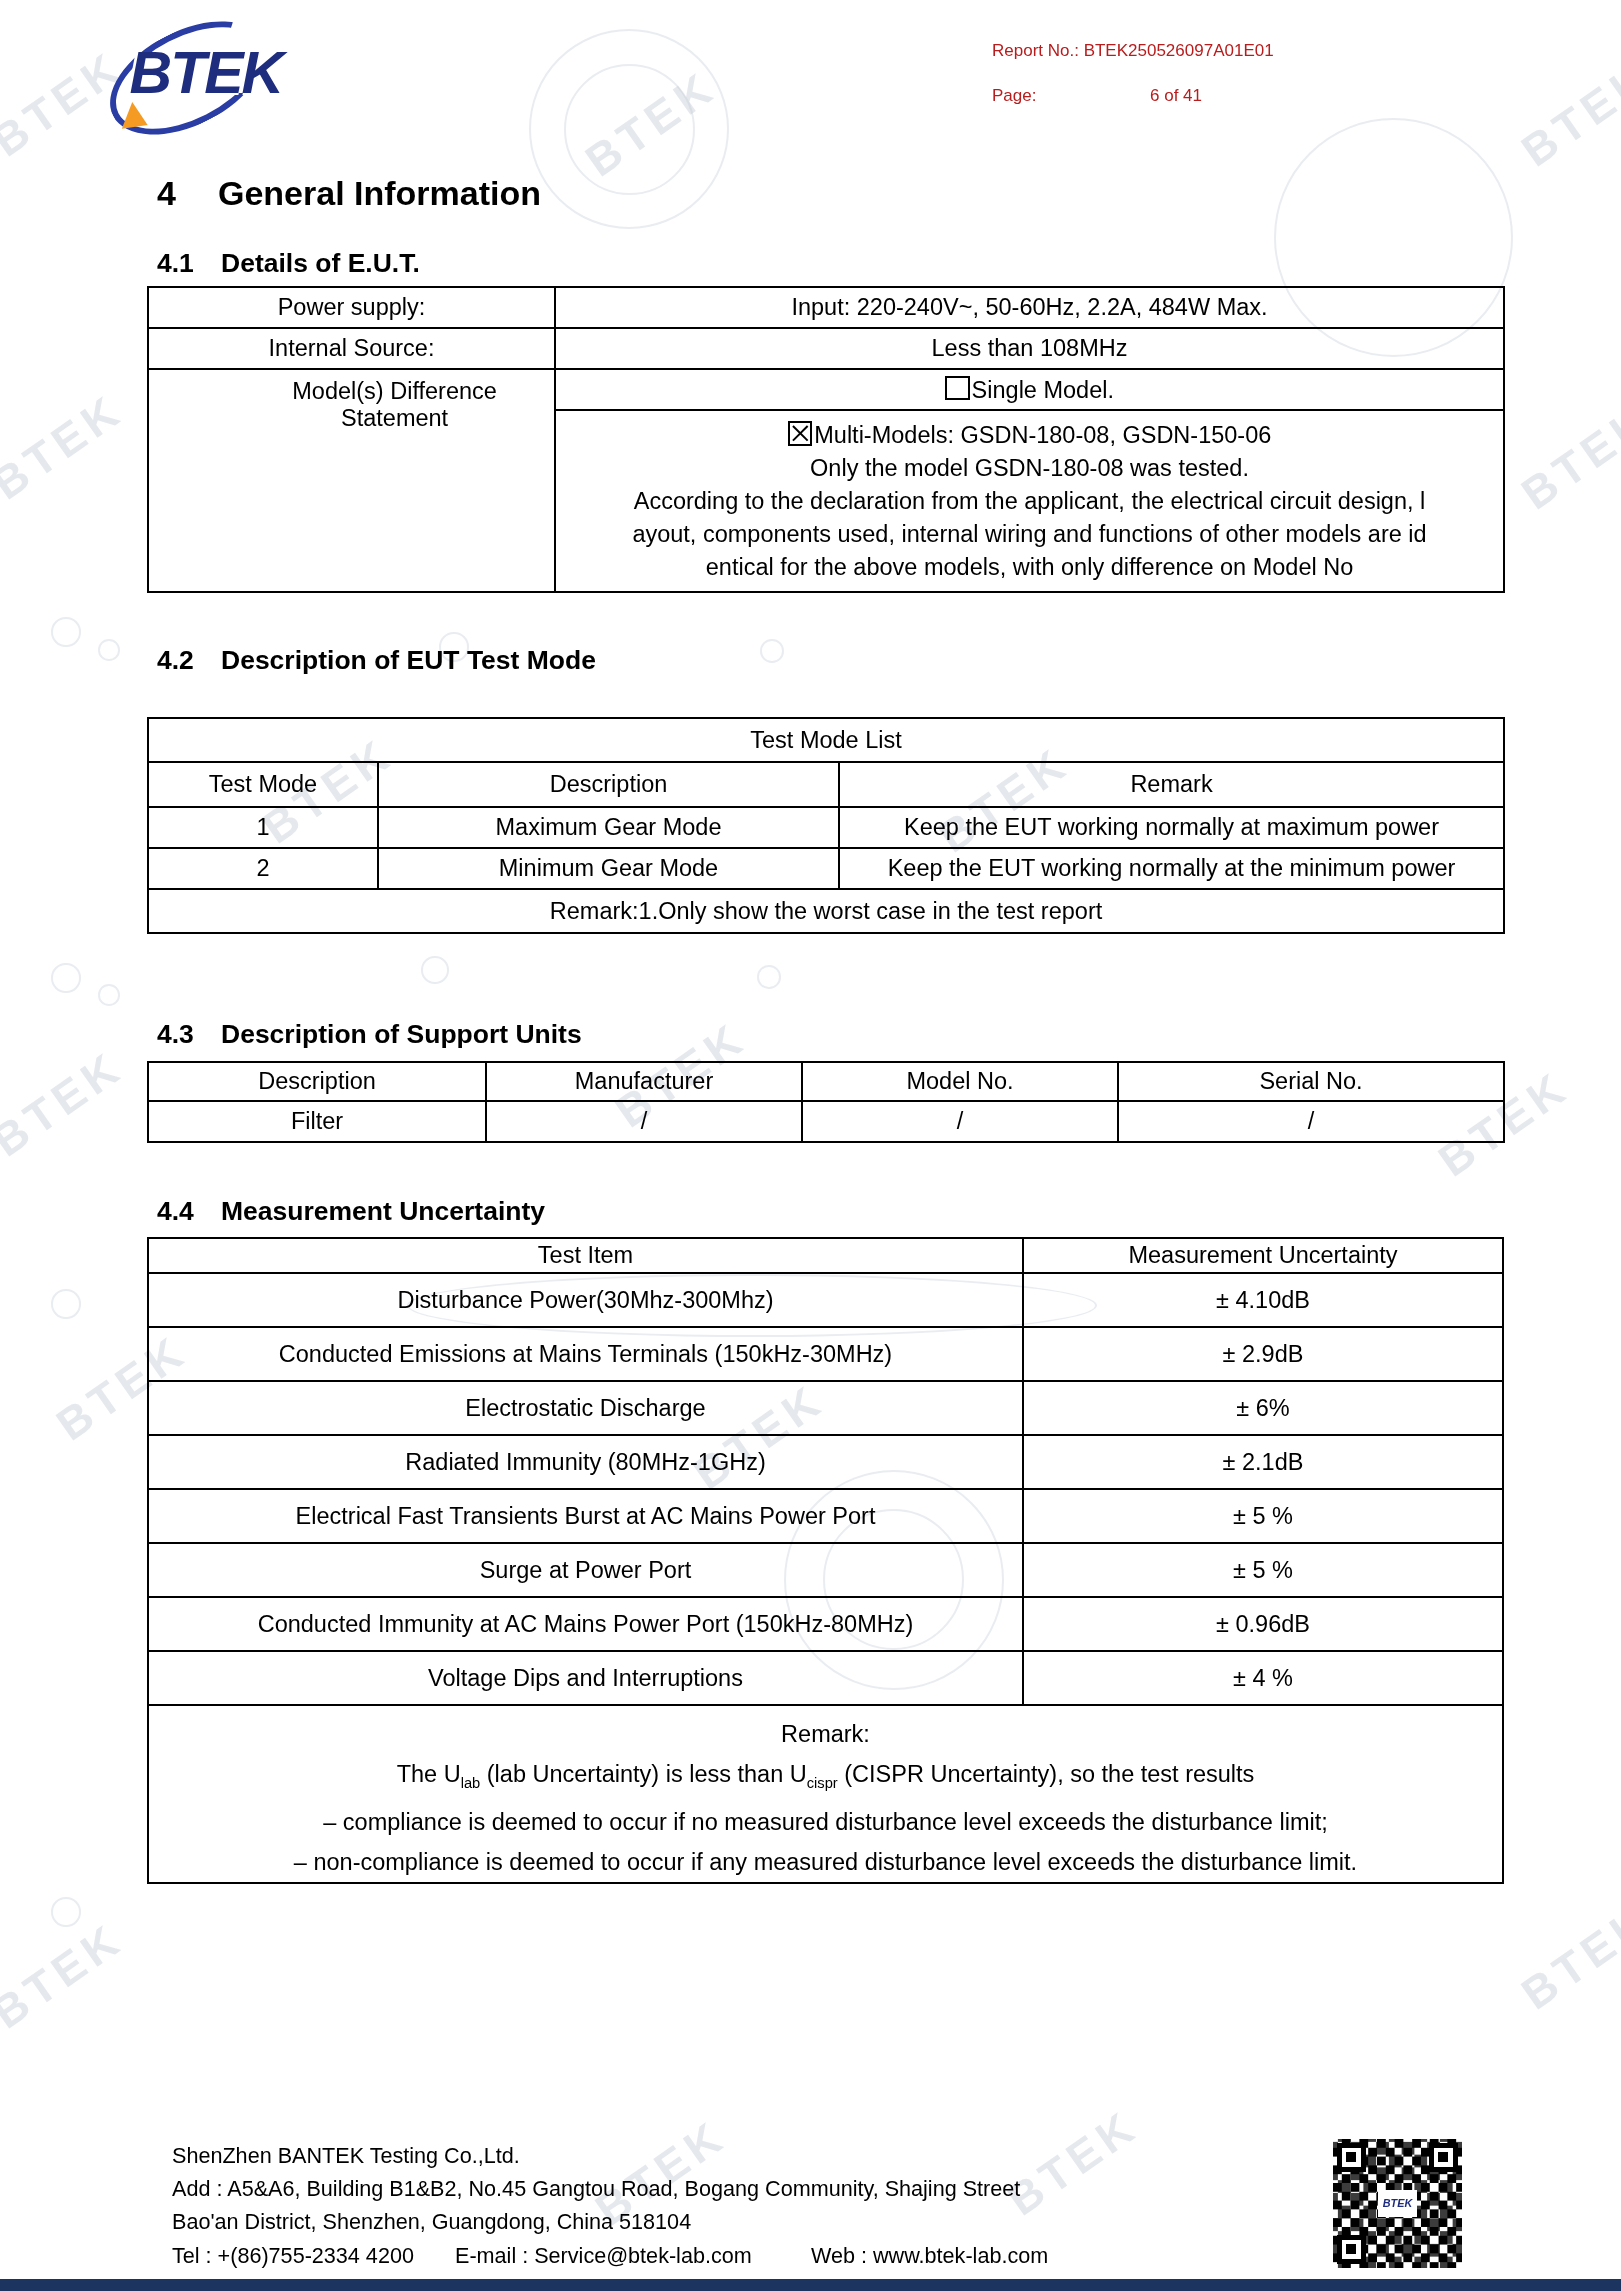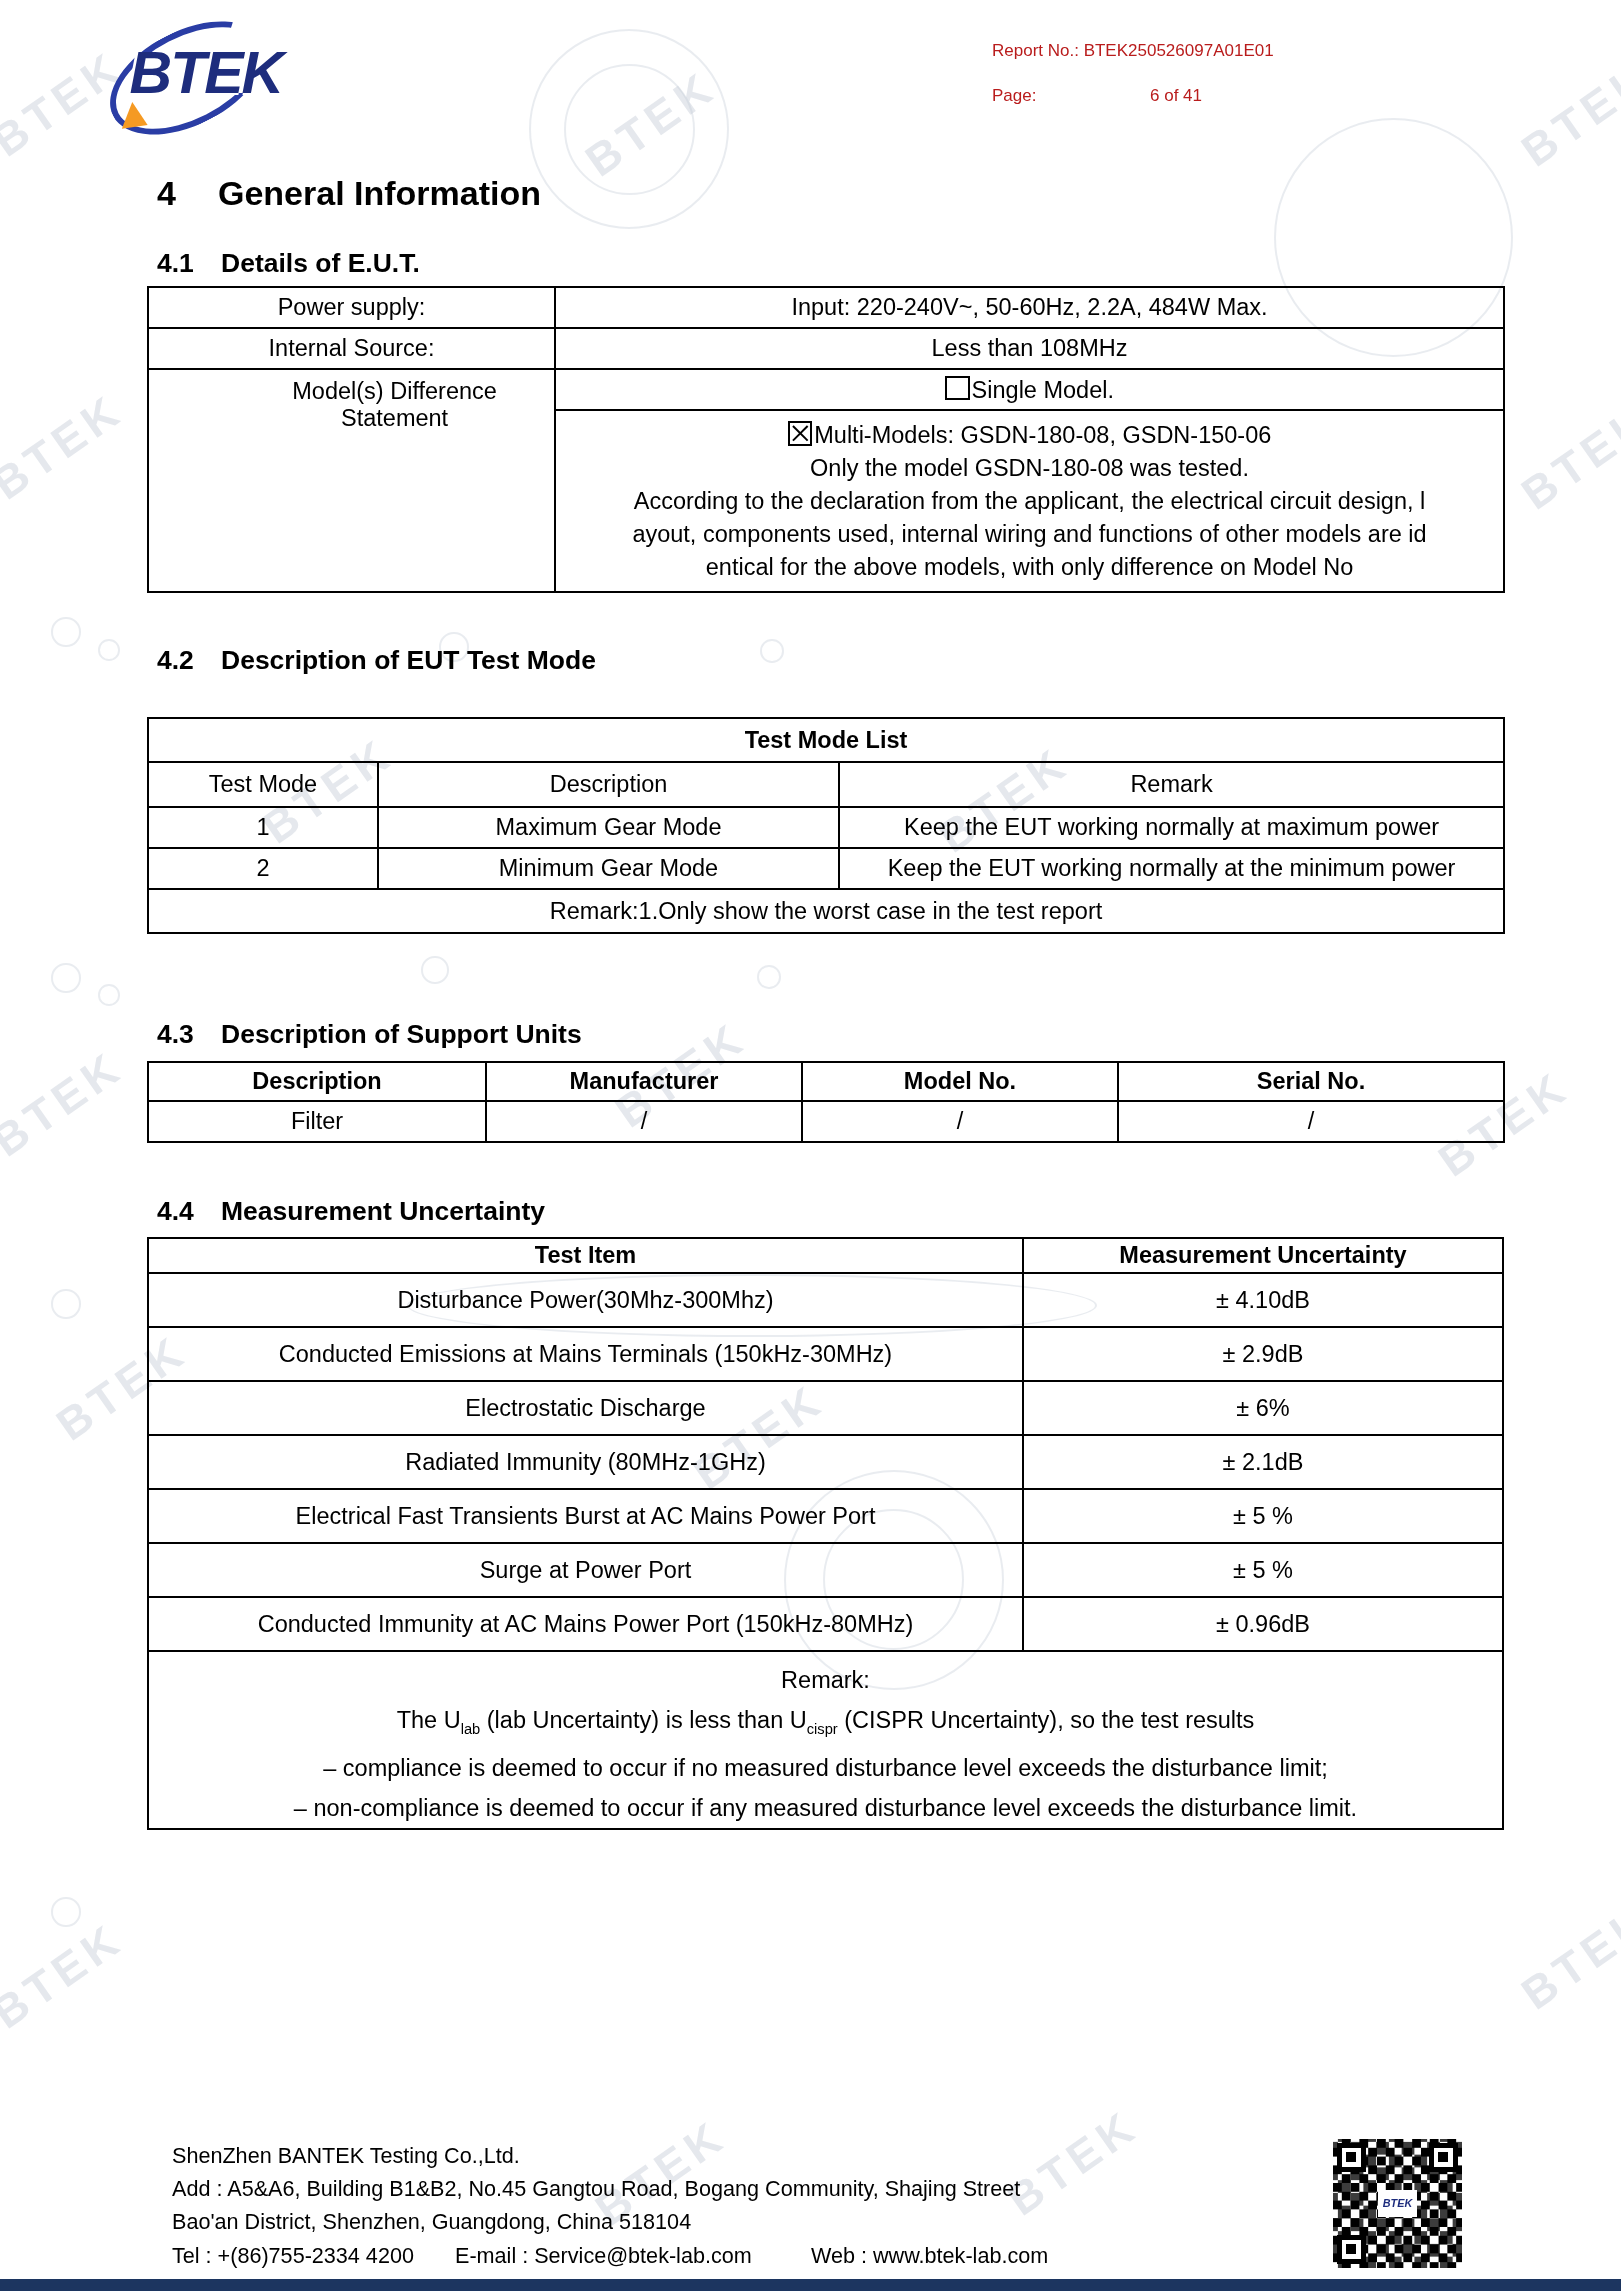--- a/index.html
+++ b/index.html
@@ -21,21 +21,21 @@
   
   .h1{position:absolute;font-size:34px;font-weight:bold;}
   .h2{position:absolute;font-size:26.5px;font-weight:bold;}
   .h1 .num{display:inline-block;width:61px;}
   .h2 .num{display:inline-block;width:64px;}
   
   table{border-collapse:collapse;table-layout:fixed;position:absolute;font-size:23.5px;}
   td{border:2px solid #000;padding:0 11.8px;overflow:hidden;}
   .tc{text-align:center;}
   .tl{text-align:center;border-radius:11px;}
-  .bold{font-weight:bold;}
+  .bold{font-weight:normal;}
   .vt{vertical-align:top;padding-top:7.8px;}
   .cb{display:inline-block;width:20.6px;height:20.6px;border:2px solid #000;vertical-align:-2.9px;
       margin-right:2px;position:relative;background:#fff;}
   .cb svg{position:absolute;left:0;top:0;width:20.6px;height:20.6px;}
   .cb svg line{stroke:#000;stroke-width:2;}
   .mm-line{line-height:33px;white-space:nowrap;}
   .rmk-line{line-height:40px;white-space:nowrap;}
   sub{font-size:14.7px;}
   
   .ft{position:absolute;left:160px;font-size:21.6px;margin-left:12px;}
@@ -243,20 +243,24 @@
       <td class="tc">± 5 %</td>
     </tr>
     <tr style="height:54px">
       <td class="tc">Surge at Power Port</td>
       <td class="tc">± 5 %</td>
     </tr>
     <tr style="height:54px">
       <td class="tc">Conducted Immunity at AC Mains Power Port (150kHz-80MHz)</td>
       <td class="tc">± 0.96dB</td>
     </tr>
+    <tr style="height:54px">
+      <td class="tc">Voltage Dips and Interruptions</td>
+      <td class="tc">± 4 %</td>
+    </tr>
     <tr style="height:157px">
       <td class="tl vt" colspan="2">
         <div class="rmk-line">Remark:</div>
         <div class="rmk-line"><span>The U</span><sub>lab</sub><span> (lab Uncertainty) is less than U</span><sub>cispr</sub><span> (CISPR Uncertainty), so the test results</span></div>
         <div class="rmk-line">– compliance is deemed to occur if no measured disturbance level exceeds the disturbance limit;</div>
         <div class="rmk-line">– non-compliance is deemed to occur if any measured disturbance level exceeds the disturbance limit.</div>
       </td>
     </tr>
   </tbody>
     </table>

